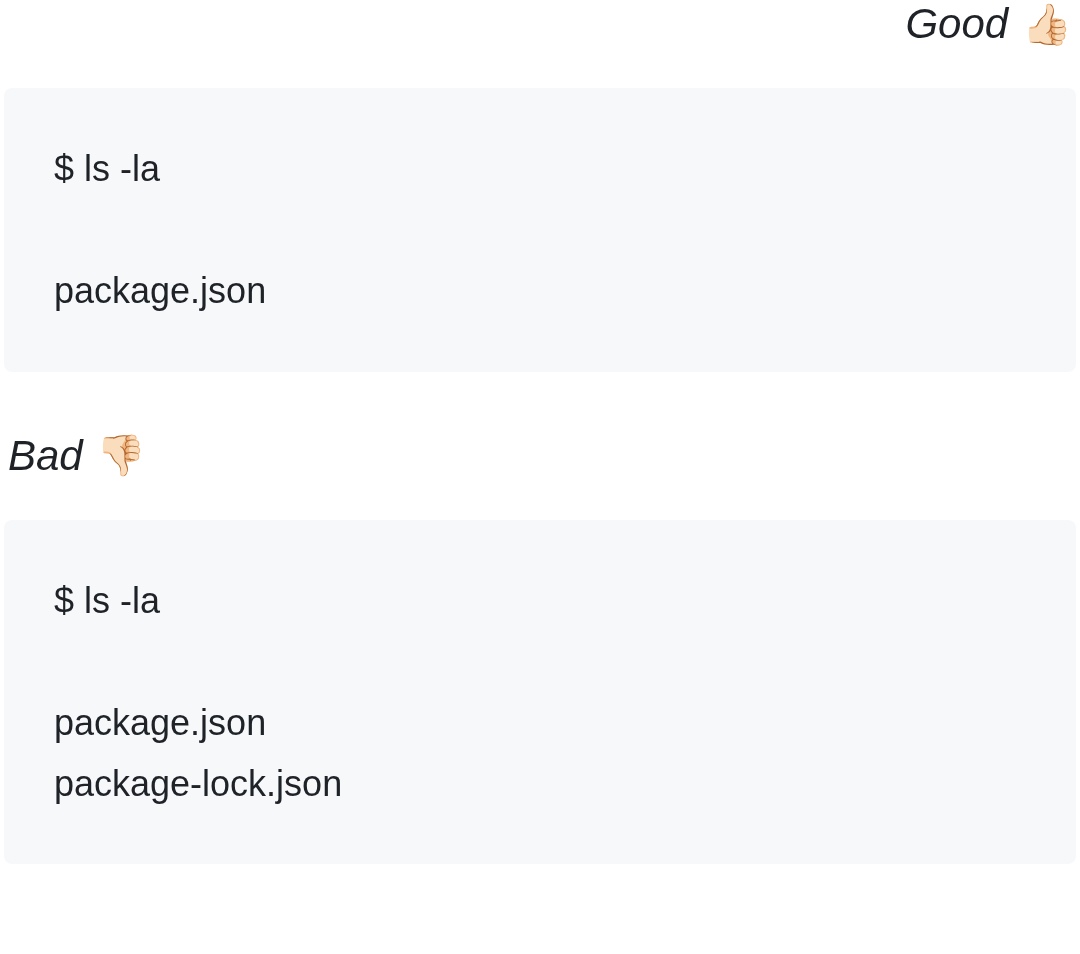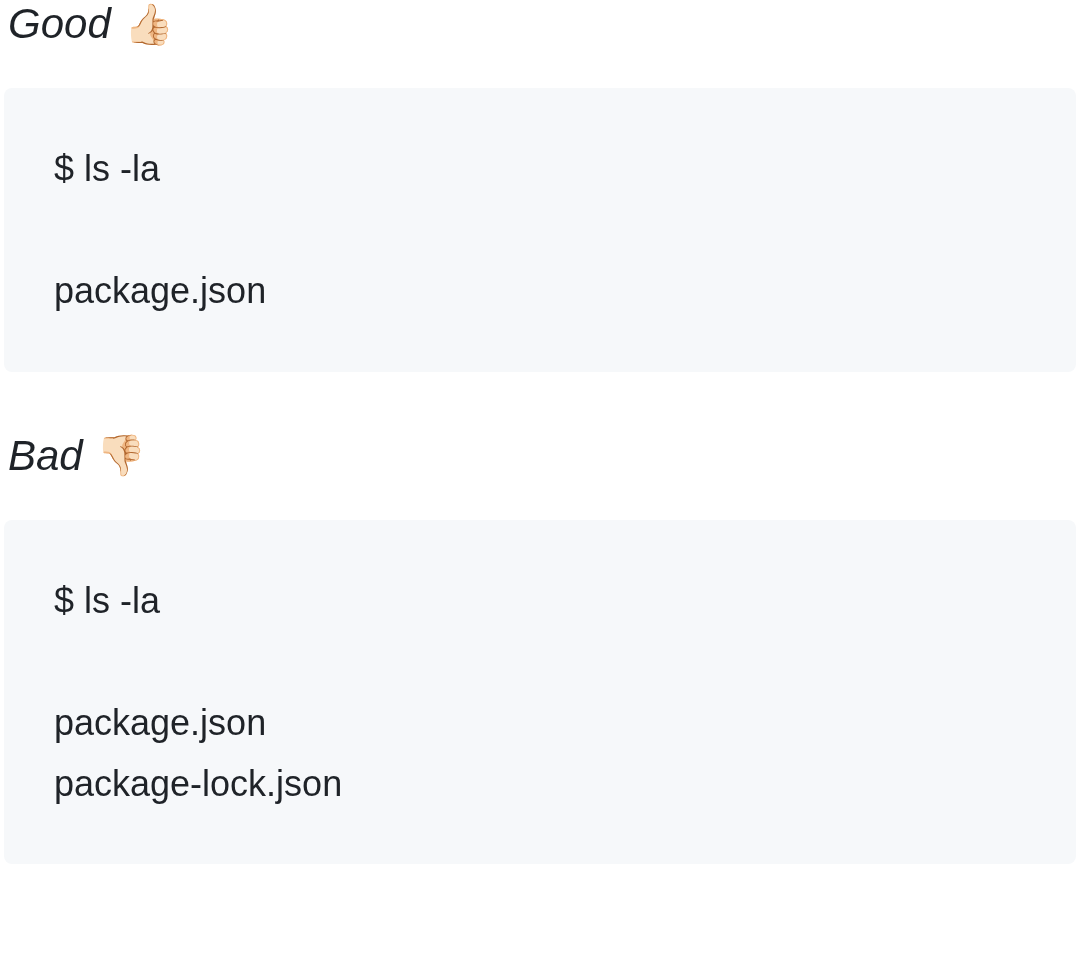--- a/index.html
+++ b/index.html
@@ -40,20 +40,21 @@
       margin: 0 4px 60px 4px;
       font-family: Liberation Sans, sans-serif;
       font-size: 36px;
       line-height: 1.7;
       color: #1f2328;
       white-space: pre;
       overflow-x: auto;
     }
     .section-good .heading {
       margin-top: 0;
+      justify-content: flex-end;
     }
     .section-bad .heading {
       margin-top: 10px;
     }
   </style>
 </head>
 <body>
 
 <div class="section-good">
   <div class="heading">

